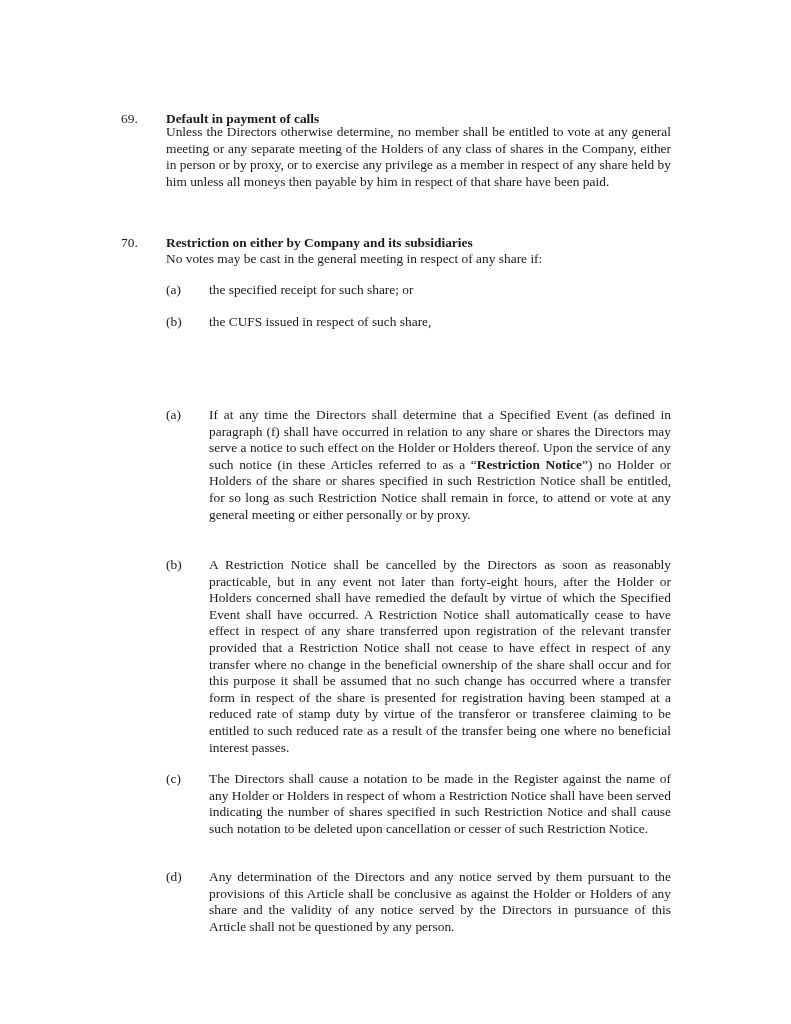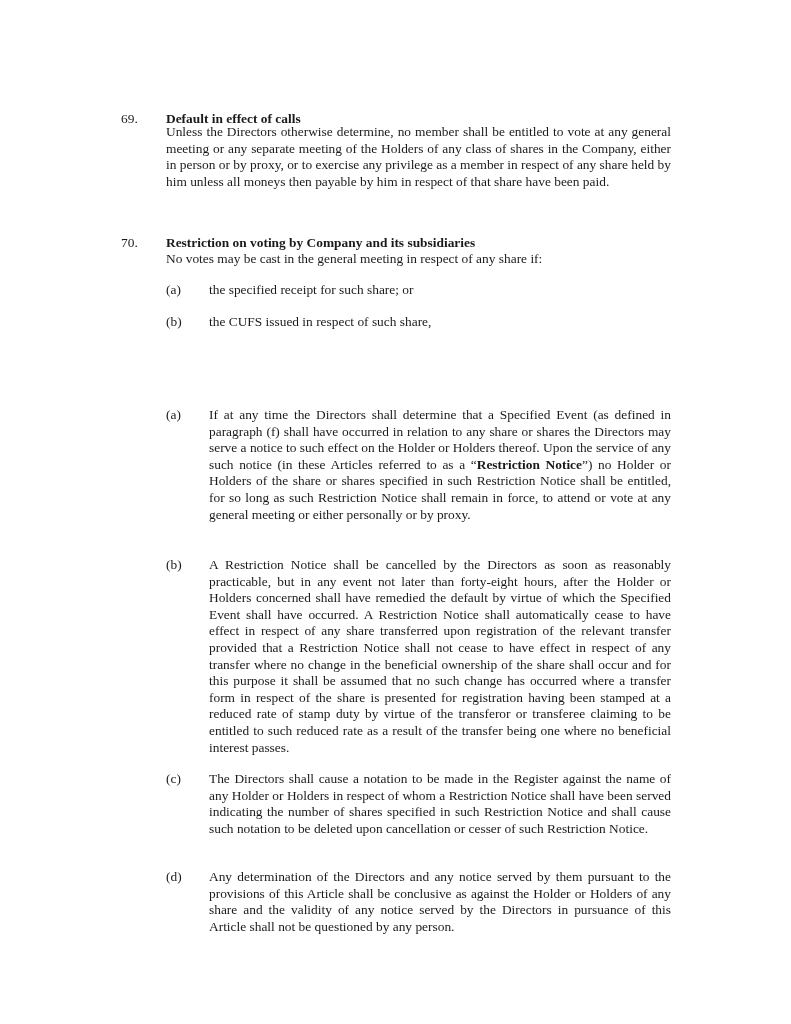--- a/index.html
+++ b/index.html
@@ -20,29 +20,29 @@
   b { font-weight: bold; }
 </style>
 </head>
 <body>
 
 <div class="page">
 
   <div class="article" style="top:103px;margin-top:8px;">
     <div class="art-head">
       <span class="art-num">69.</span>
-      <span class="art-title">Default in effect of calls</span>
+      <span class="art-title">Default in payment of calls</span>
     </div>
   </div>
   <div class="para" style="top:124px; left:166px; width:505px;">Unless the Directors otherwise determine, no member shall be entitled to vote at any general meeting or any separate meeting of the Holders of any class of shares in the Company, either in person or by proxy, or to exercise any privilege as a member in respect of any share held by him unless all moneys then payable by him in respect of that share have been paid.</div>
 
   <div class="article" style="top:235px;">
     <div class="art-head">
       <span class="art-num">70.</span>
-      <span class="art-title">Restriction on voting by Company and its subsidiaries</span>
+      <span class="art-title">Restriction on either by Company and its subsidiaries</span>
     </div>
   </div>
   <div class="para" style="top:251px; left:166px; width:505px;">No votes may be cast in the general meeting in respect of any share if:</div>
   <div class="item" style="top:282px; left:166px; width:505px;">
     <span class="item-label">(a)</span>
     <span class="item-text">the specified receipt for such share; or</span>
   </div>
   <div class="item" style="top:314px; left:166px; width:505px;">
     <span class="item-label">(b)</span>
     <span class="item-text">the CUFS issued in respect of such share,</span>

